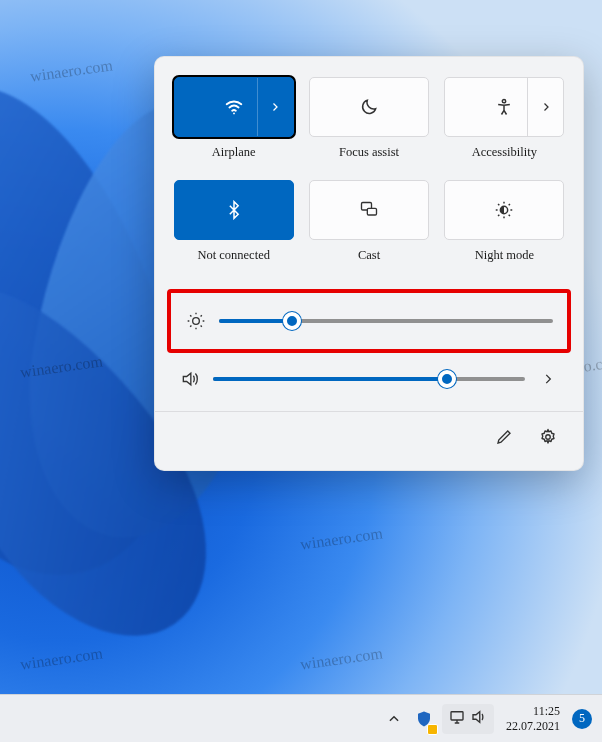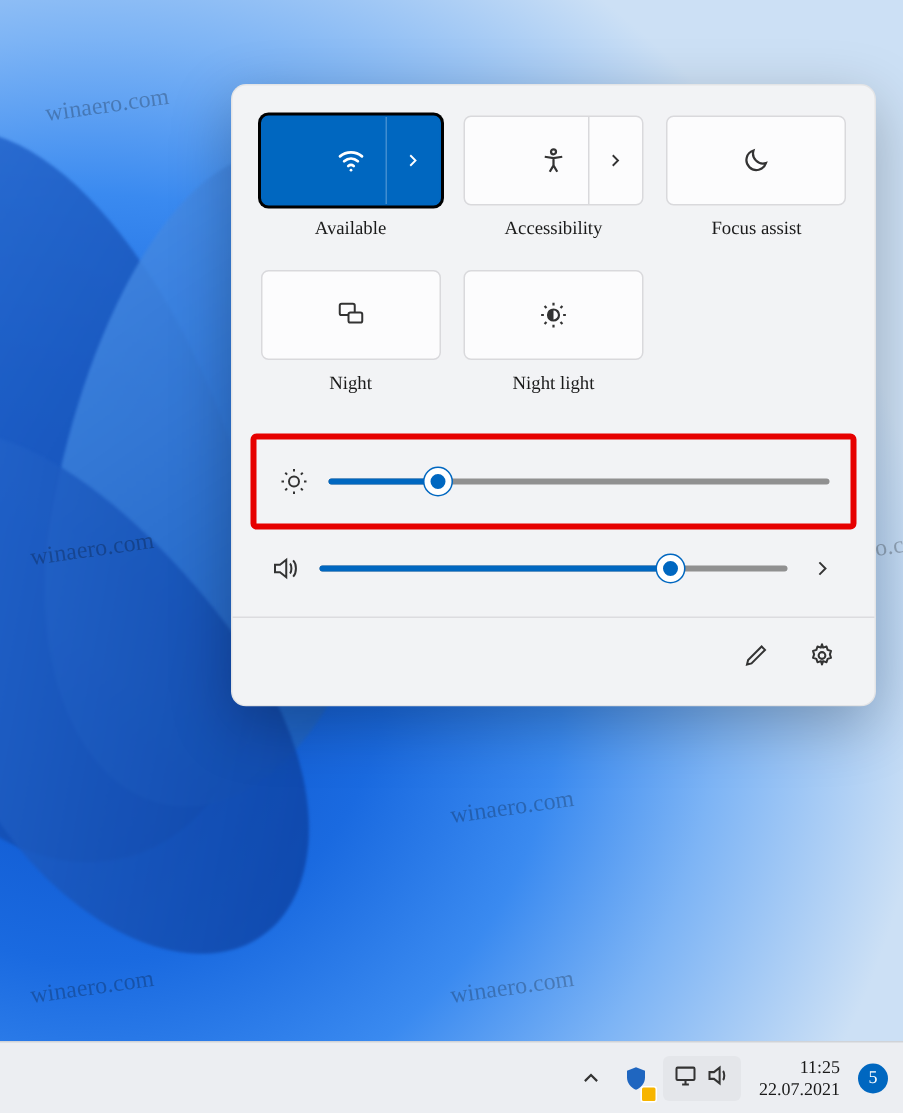--- a/index.html
+++ b/index.html
@@ -188,70 +188,78 @@
               <path d="M10 16c1.3-1 2.7-1 4 0"></path>
               <circle cx="12" cy="19" r="1" fill="#fff" stroke="none"></circle>
           </svg>
         </div>
         <div class="split">
           <svg width="12" height="12" viewBox="0 0 24 24" fill="none" stroke="#fff" stroke-width="2.5">
               <path d="M9 5l7 7-7 7"></path>
             </svg>
         </div>
       </div>
-      <div class="tile-label">Available</div>
+      <div class="tile-label">Airplane</div>
+    </div>
+
+    <div class="tile-wrap">
+      <div class="tile">
+        <svg width="20" height="20" viewBox="0 0 24 24" fill="none" stroke-width="1.8">
+          <path d="M20 14A8 8 0 0 1 10 4a8 8 0 1 0 10 10z"></path>
+        </svg>
+      </div>
+      <div class="tile-label">Focus assist</div>
     </div>
 
     <div class="tile-wrap">
       <div class="tile">
         <div class="main-icon">
           <svg width="20" height="20" viewBox="0 0 24 24" fill="none" stroke-width="1.8">
             <circle cx="12" cy="5" r="2"></circle>
               <path d="M5 9l7 1 7-1M12 10v6M9 21l3-5 3 5"></path>
           </svg>
         </div>
         <div class="split" style="border-left-color:#d9d9dc">
           <svg width="12" height="12" viewBox="0 0 24 24" fill="none" stroke="#333" stroke-width="2.5">
               <path d="M9 5l7 7-7 7"></path>
             </svg>
         </div>
       </div>
       <div class="tile-label">Accessibility</div>
     </div>
 
     <div class="tile-wrap">
-      <div class="tile">
-        <svg width="20" height="20" viewBox="0 0 24 24" fill="none" stroke-width="1.8">
-          <path d="M20 14A8 8 0 0 1 10 4a8 8 0 1 0 10 10z"></path>
-        </svg>
-      </div>
-      <div class="tile-label">Focus assist</div>
-    </div>
-
+      <div class="tile active">
+        <svg width="20" height="20" viewBox="0 0 24 24" fill="none" stroke="#fff" stroke-width="1.8">
+          <path d="M7 7l10 10-5 5V2l5 5L7 17"></path>
+        </svg>
+      </div>
+      <div class="tile-label">Not connected</div>
+    </div>
 
 
     <div class="tile-wrap">
       <div class="tile">
         <svg width="22" height="20" viewBox="0 0 24 24" fill="none" stroke-width="1.6">
           <rect x="3" y="3" width="12" height="9" rx="1.5"></rect>
             <rect x="10" y="10" width="11" height="8" rx="1.5" fill="#fcfcfd"></rect>
         </svg>
       </div>
-      <div class="tile-label">Night</div>
+      <div class="tile-label">Cast</div>
     </div>
 
     <div class="tile-wrap">
       <div class="tile">
         <svg width="22" height="22" viewBox="0 0 24 24" fill="none" stroke-width="1.6">
           <circle cx="12" cy="12" r="4"></circle>
             <path d="M12 3v2M12 19v2M3 12h2M19 12h2M5.5 5.5l1.4 1.4M17.1 17.1l1.4 1.4M5.5 18.5l1.4-1.4M17.1 6.9l1.4-1.4"></path>
           <path d="M12 8a4 4 0 0 0 0 8" fill="#333" stroke="none"></path>
         </svg>
       </div>
-      <div class="tile-label">Night light</div>
+      <div class="tile-label">Night mode</div>
     </div>
     <div></div>
       <div></div>
   </div>
 
   <div class="highlight-box">
     <div class="slider-row">
       <div class="icon">
         <svg width="20" height="20" viewBox="0 0 24 24" fill="none" stroke="#333" stroke-width="1.6">
           <circle cx="12" cy="12" r="4"></circle>

